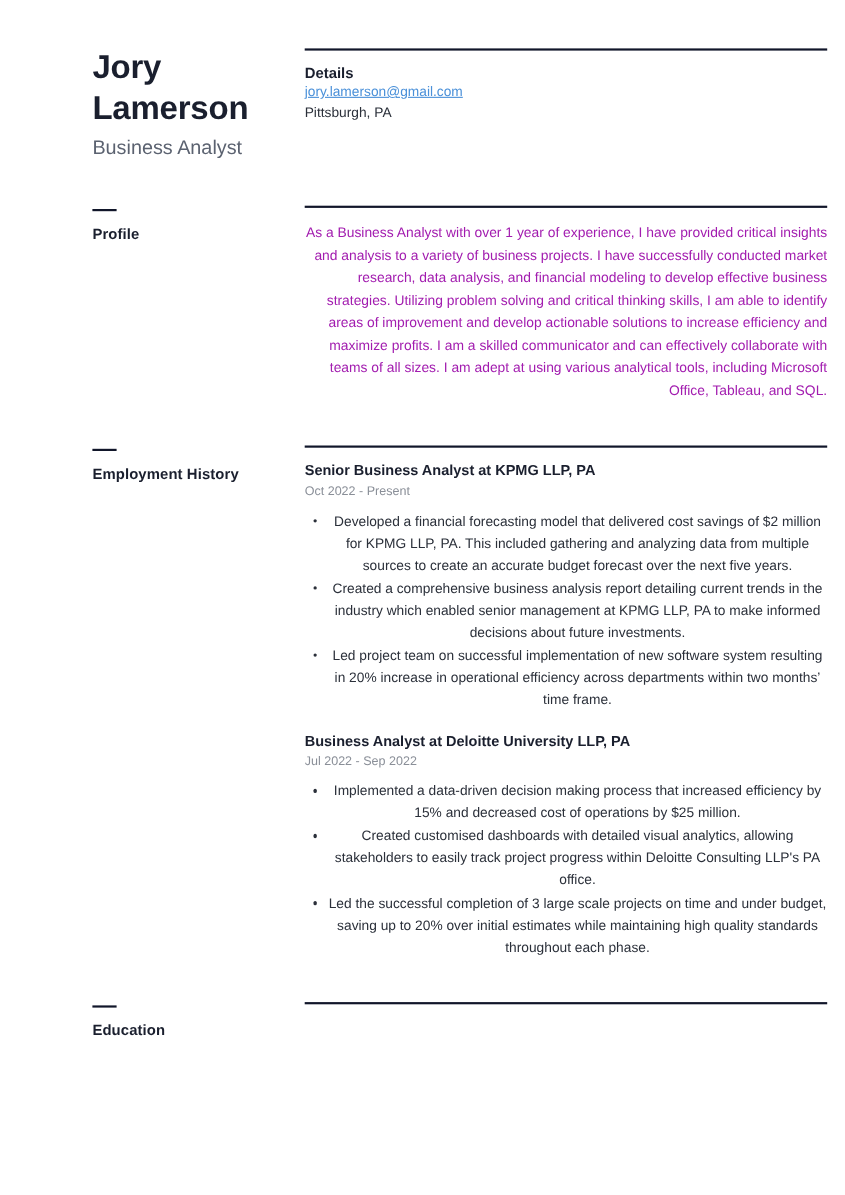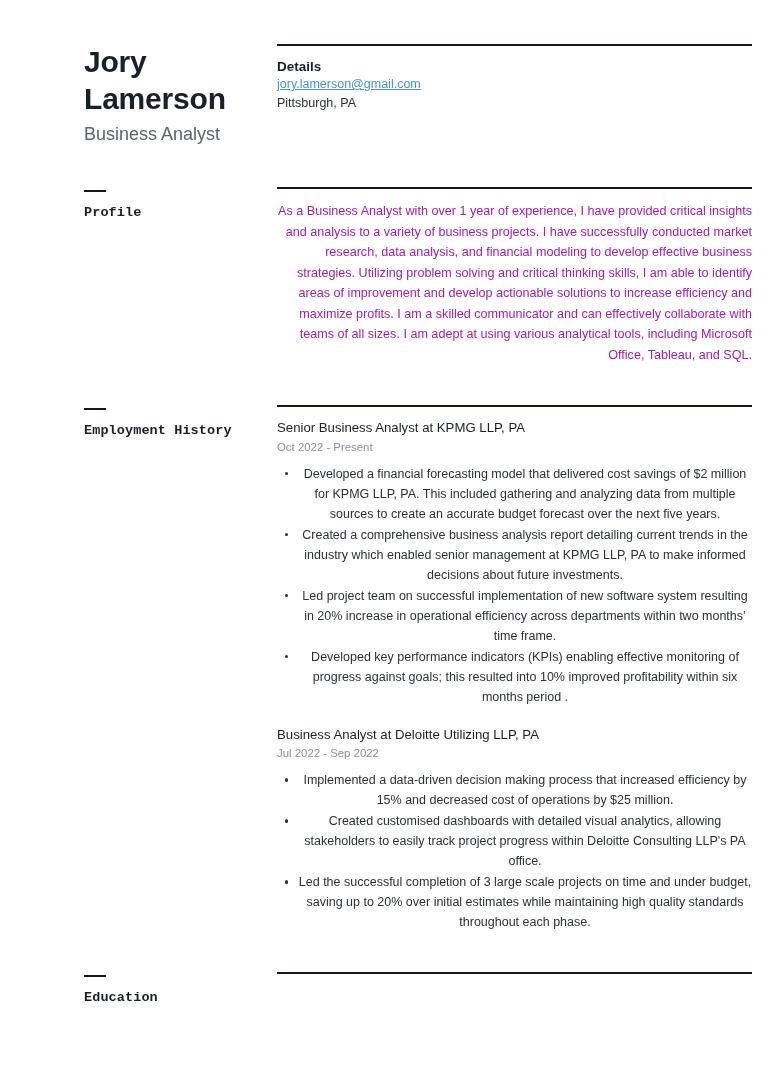--- a/index.html
+++ b/index.html
@@ -63,21 +63,20 @@
   
   .rule {
     height: 2px;
     background: #11162a;
     width: 100%;
   }
 
   
   .side-label-wrap {
     padding-top: 3px;
-    font-family: Liberation Mono, monospace;
   }
   .side-dash {
     width: 22px;
     height: 2px;
     background: #11162a;
     margin-bottom: 13px;
   }
   .side-label {
     font-size: 13.5px;
     font-weight: bold;
@@ -116,21 +115,21 @@
 
   
   .entry {
     margin-top: 12px;
   }
   .entry + .entry {
     margin-top: 19px;
   }
   .entry-title {
     font-size: 13.2px;
-    font-weight: normal;
+    font-weight: bold;
     color: #1a1f2e;
     line-height: 1.33;
   }
   .entry-date {
     font-size: 11.4px;
     color: #8a8f98;
     margin-top: 3px;
     line-height: 1.4;
   }
   ul.bullets {
@@ -209,26 +208,25 @@
     <div class="col-right">
       <div class="rule"></div>
 
       <div class="entry">
         <div class="entry-title">Senior Business Analyst at KPMG LLP, PA</div>
         <div class="entry-date">Oct 2022 - Present</div>
         <ul class="bullets">
           <li>Developed a financial forecasting model that delivered cost savings of $2 million for KPMG LLP, PA. This included gathering and analyzing data from multiple sources to create an accurate budget forecast over the next five years.</li>
           <li>Created a comprehensive business analysis report detailing current trends in the industry which enabled senior management at KPMG LLP, PA to make informed decisions about future investments.</li>
           <li>Led project team on successful implementation of new software system resulting in 20% increase in operational efficiency across departments within two months’ time frame.</li>
-          <li>Developed key performance indicators (KPIs) enabling effective monitoring of progress against goals; this resulted into 10% improved profitability within six months period .</li>
         </ul>
       </div>
 
       <div class="entry">
-        <div class="entry-title">Business Analyst at Deloitte Utilizing LLP, PA</div>
+        <div class="entry-title">Business Analyst at Deloitte University LLP, PA</div>
         <div class="entry-date">Jul 2022 - Sep 2022</div>
         <ul class="bullets">
           <li>Implemented a data-driven decision making process that increased efficiency by 15% and decreased cost of operations by $25 million.</li>
           <li>Created customised dashboards with detailed visual analytics, allowing stakeholders to easily track project progress within Deloitte Consulting LLP's PA office.</li>
           <li>Led the successful completion of 3 large scale projects on time and under budget, saving up to 20% over initial estimates while maintaining high quality standards throughout each phase.</li>
         </ul>
       </div>
 
     </div>
   </div>

